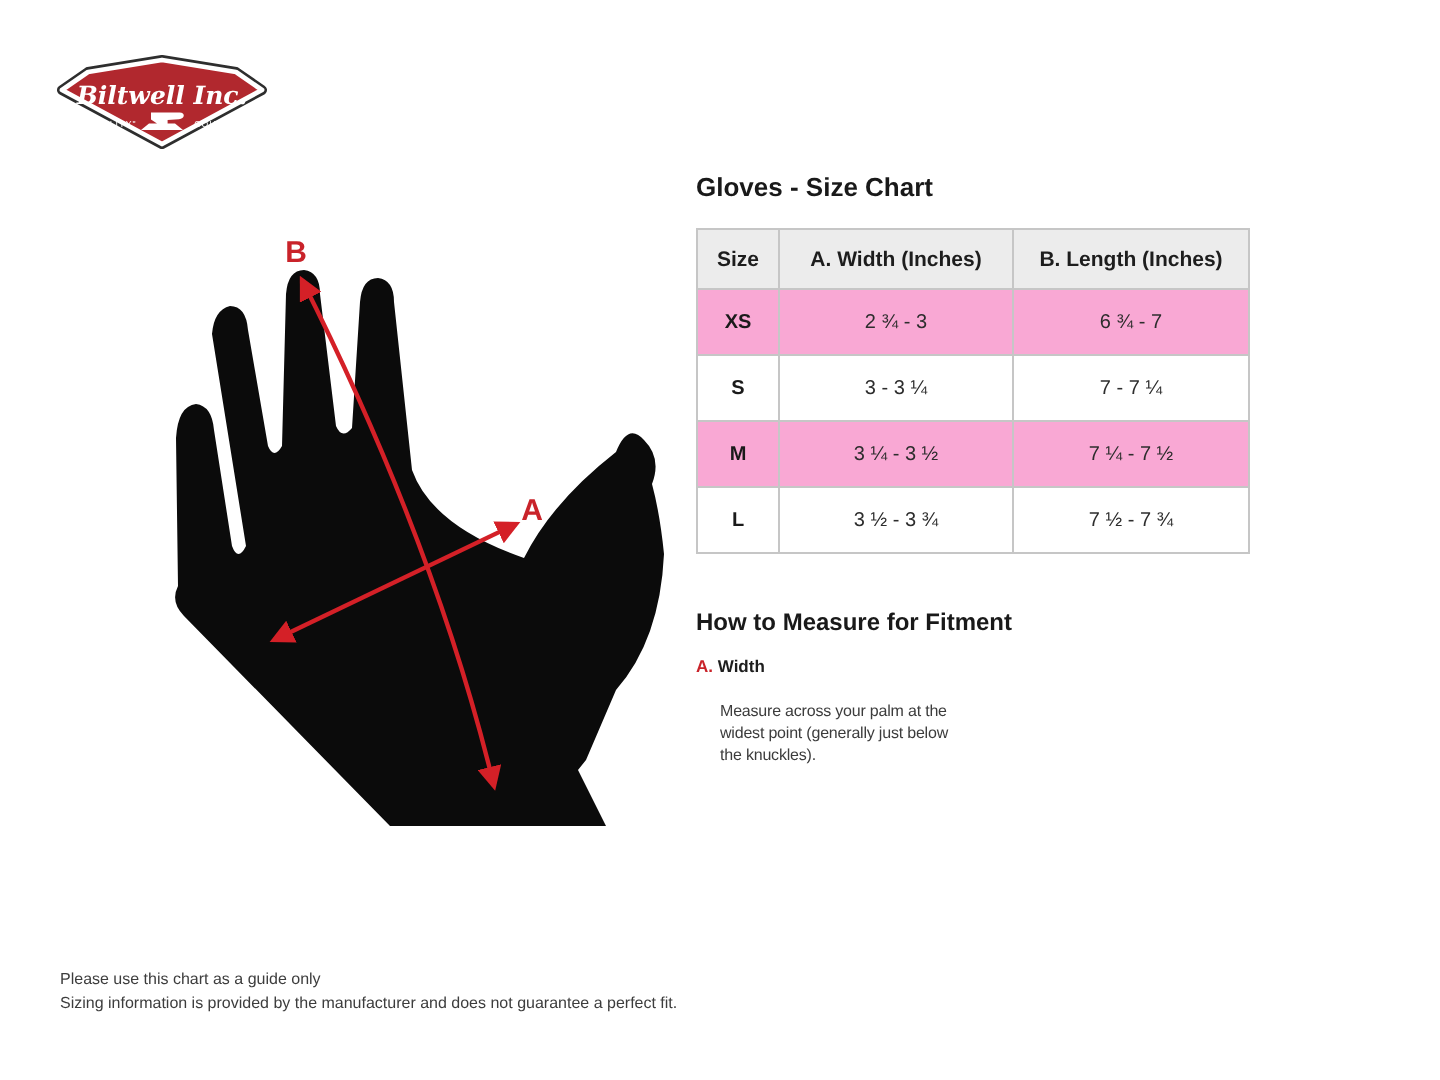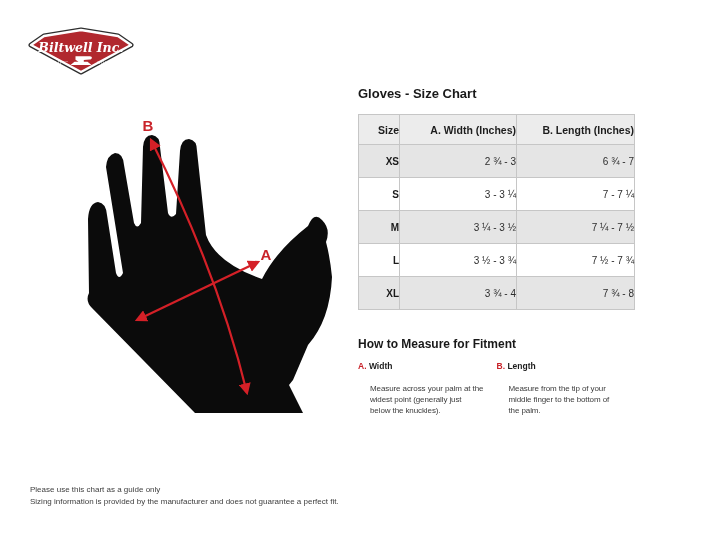--- a/index.html
+++ b/index.html
@@ -2,31 +2,31 @@
 <html><head>
 <meta charset="utf-8">
 <style>
   html,body{margin:0;padding:0;}
   body{
     width:720px;height:540px;position:relative;background:#ffffff;
     font-family:"Liberation Sans",sans-serif;color:#1f1f1f;overflow:hidden;
   }
   .logo{position:absolute;left:24px;top:27px;width:112px;height:48px;}
   .hand-figure{position:absolute;left:68px;top:95px;width:290px;height:345px;}
-  .panel{position:absolute;left:358px;top:86px;width:276px;}
+  .panel{position:absolute;left:348px;top:86px;width:276px;}
   .chart-title{font-size:13px;font-weight:bold;margin:0 0 13px 0;color:#191919;}
   table{border-collapse:collapse;width:276px;table-layout:fixed;}
   col.c-size{width:41px;}
   col.c-width{width:117px;}
   col.c-length{width:118px;}
-  th,td{border:1px solid #c6c6c6;text-align:right;vertical-align:middle;padding:0;}
+  th,td{border:1px solid #c6c6c6;text-align:center;vertical-align:middle;padding:0;}
   th{height:29px;font-size:10.5px;background:#ececec;color:#1d1d1d;}
   td{height:32px;font-size:10px;color:#2d2d2d;background:#ffffff;}
   td.size{font-weight:bold;color:#1a1a1a;}
-  tr.alt td{background:#e5e5e5;}
+  tr.alt td{background:#f9a8d4;}
   .measure-title{font-size:12px;font-weight:bold;margin:27px 0 10px 0;color:#191919;}
   .measure-cols{display:flex;gap:1px;}
   .measure-item{width:140px;}
   .measure-item h4{margin:0 0 3px 0;font-size:8.5px;}
   .measure-letter{color:#c9232a;font-weight:bold;}
   .measure-name{color:#1d1d1d;font-weight:bold;}
   .measure-text{font-size:8px;line-height:1.4;color:#3c3c3c;letter-spacing:-0.1px;margin:12px;}
   .footer{position:absolute;left:30px;top:484px;font-size:8px;color:#3d3d3d;line-height:1.55;}
 </style>
 </head>
@@ -119,43 +119,31 @@
       <tr class="alt">
         <td class="size">M</td>
         <td>3 ¼ - 3 ½</td>
         <td>7 ¼ - 7 ½</td>
       </tr>
       <tr>
         <td class="size">L</td>
         <td>3 ½ - 3 ¾</td>
         <td>7 ½ - 7 ¾</td>
       </tr>
-      <tr class="alt">
-        <td class="size">XL</td>
-        <td>3 ¾ - 4</td>
-        <td>7 ¾ - 8</td>
-      </tr>
     </tbody>
   </table>
 
   <h3 class="measure-title">How to Measure for Fitment</h3>
   <div class="measure-cols">
     <div class="measure-item">
       <h4>
         <span class="measure-letter">A.</span>
         <span class="measure-name">Width</span>
       </h4>
       <p class="measure-text">Measure across your palm at the widest point (generally just below the knuckles).</p>
     </div>
-    <div class="measure-item">
-      <h4>
-        <span class="measure-letter">B.</span>
-        <span class="measure-name">Length</span>
-      </h4>
-      <p class="measure-text">Measure from the tip of your middle finger to the bottom of the palm.</p>
-    </div>
   </div>
 </div>
 
 <div class="footer">
   <div>Please use this chart as a guide only</div>
   <div>Sizing information is provided by the manufacturer and does not guarantee a perfect fit.</div>
 </div>
 
 </body></html>

